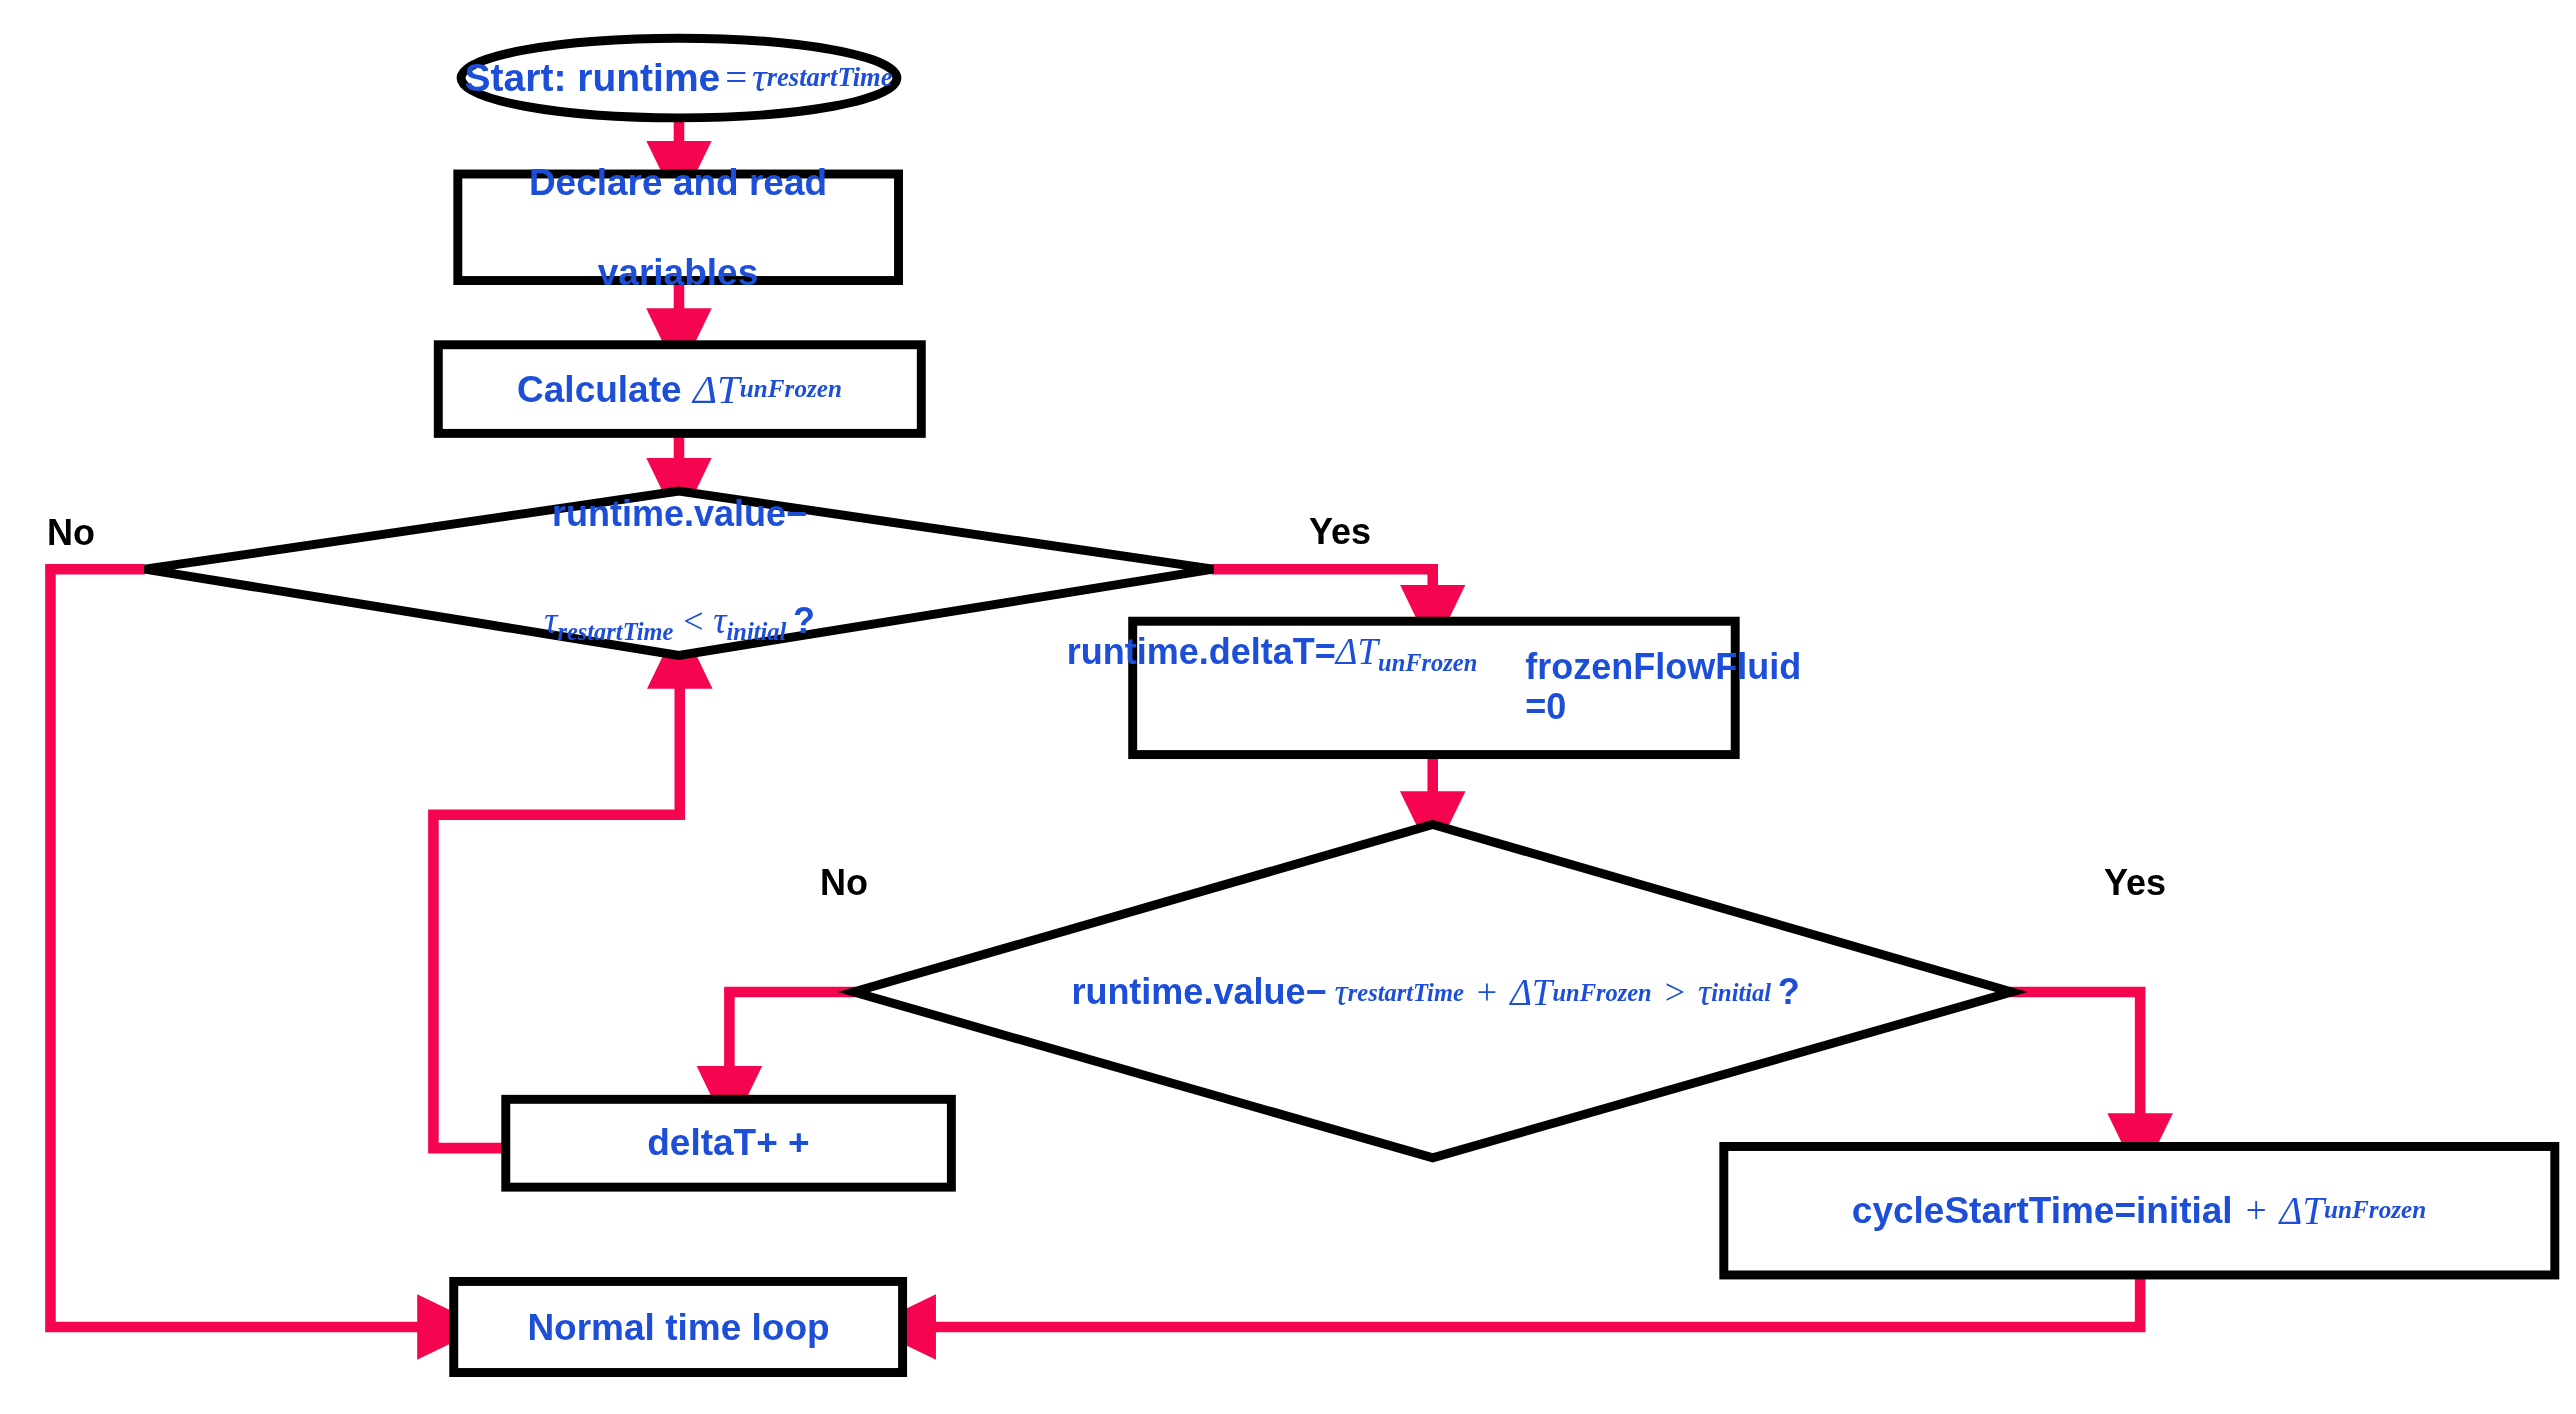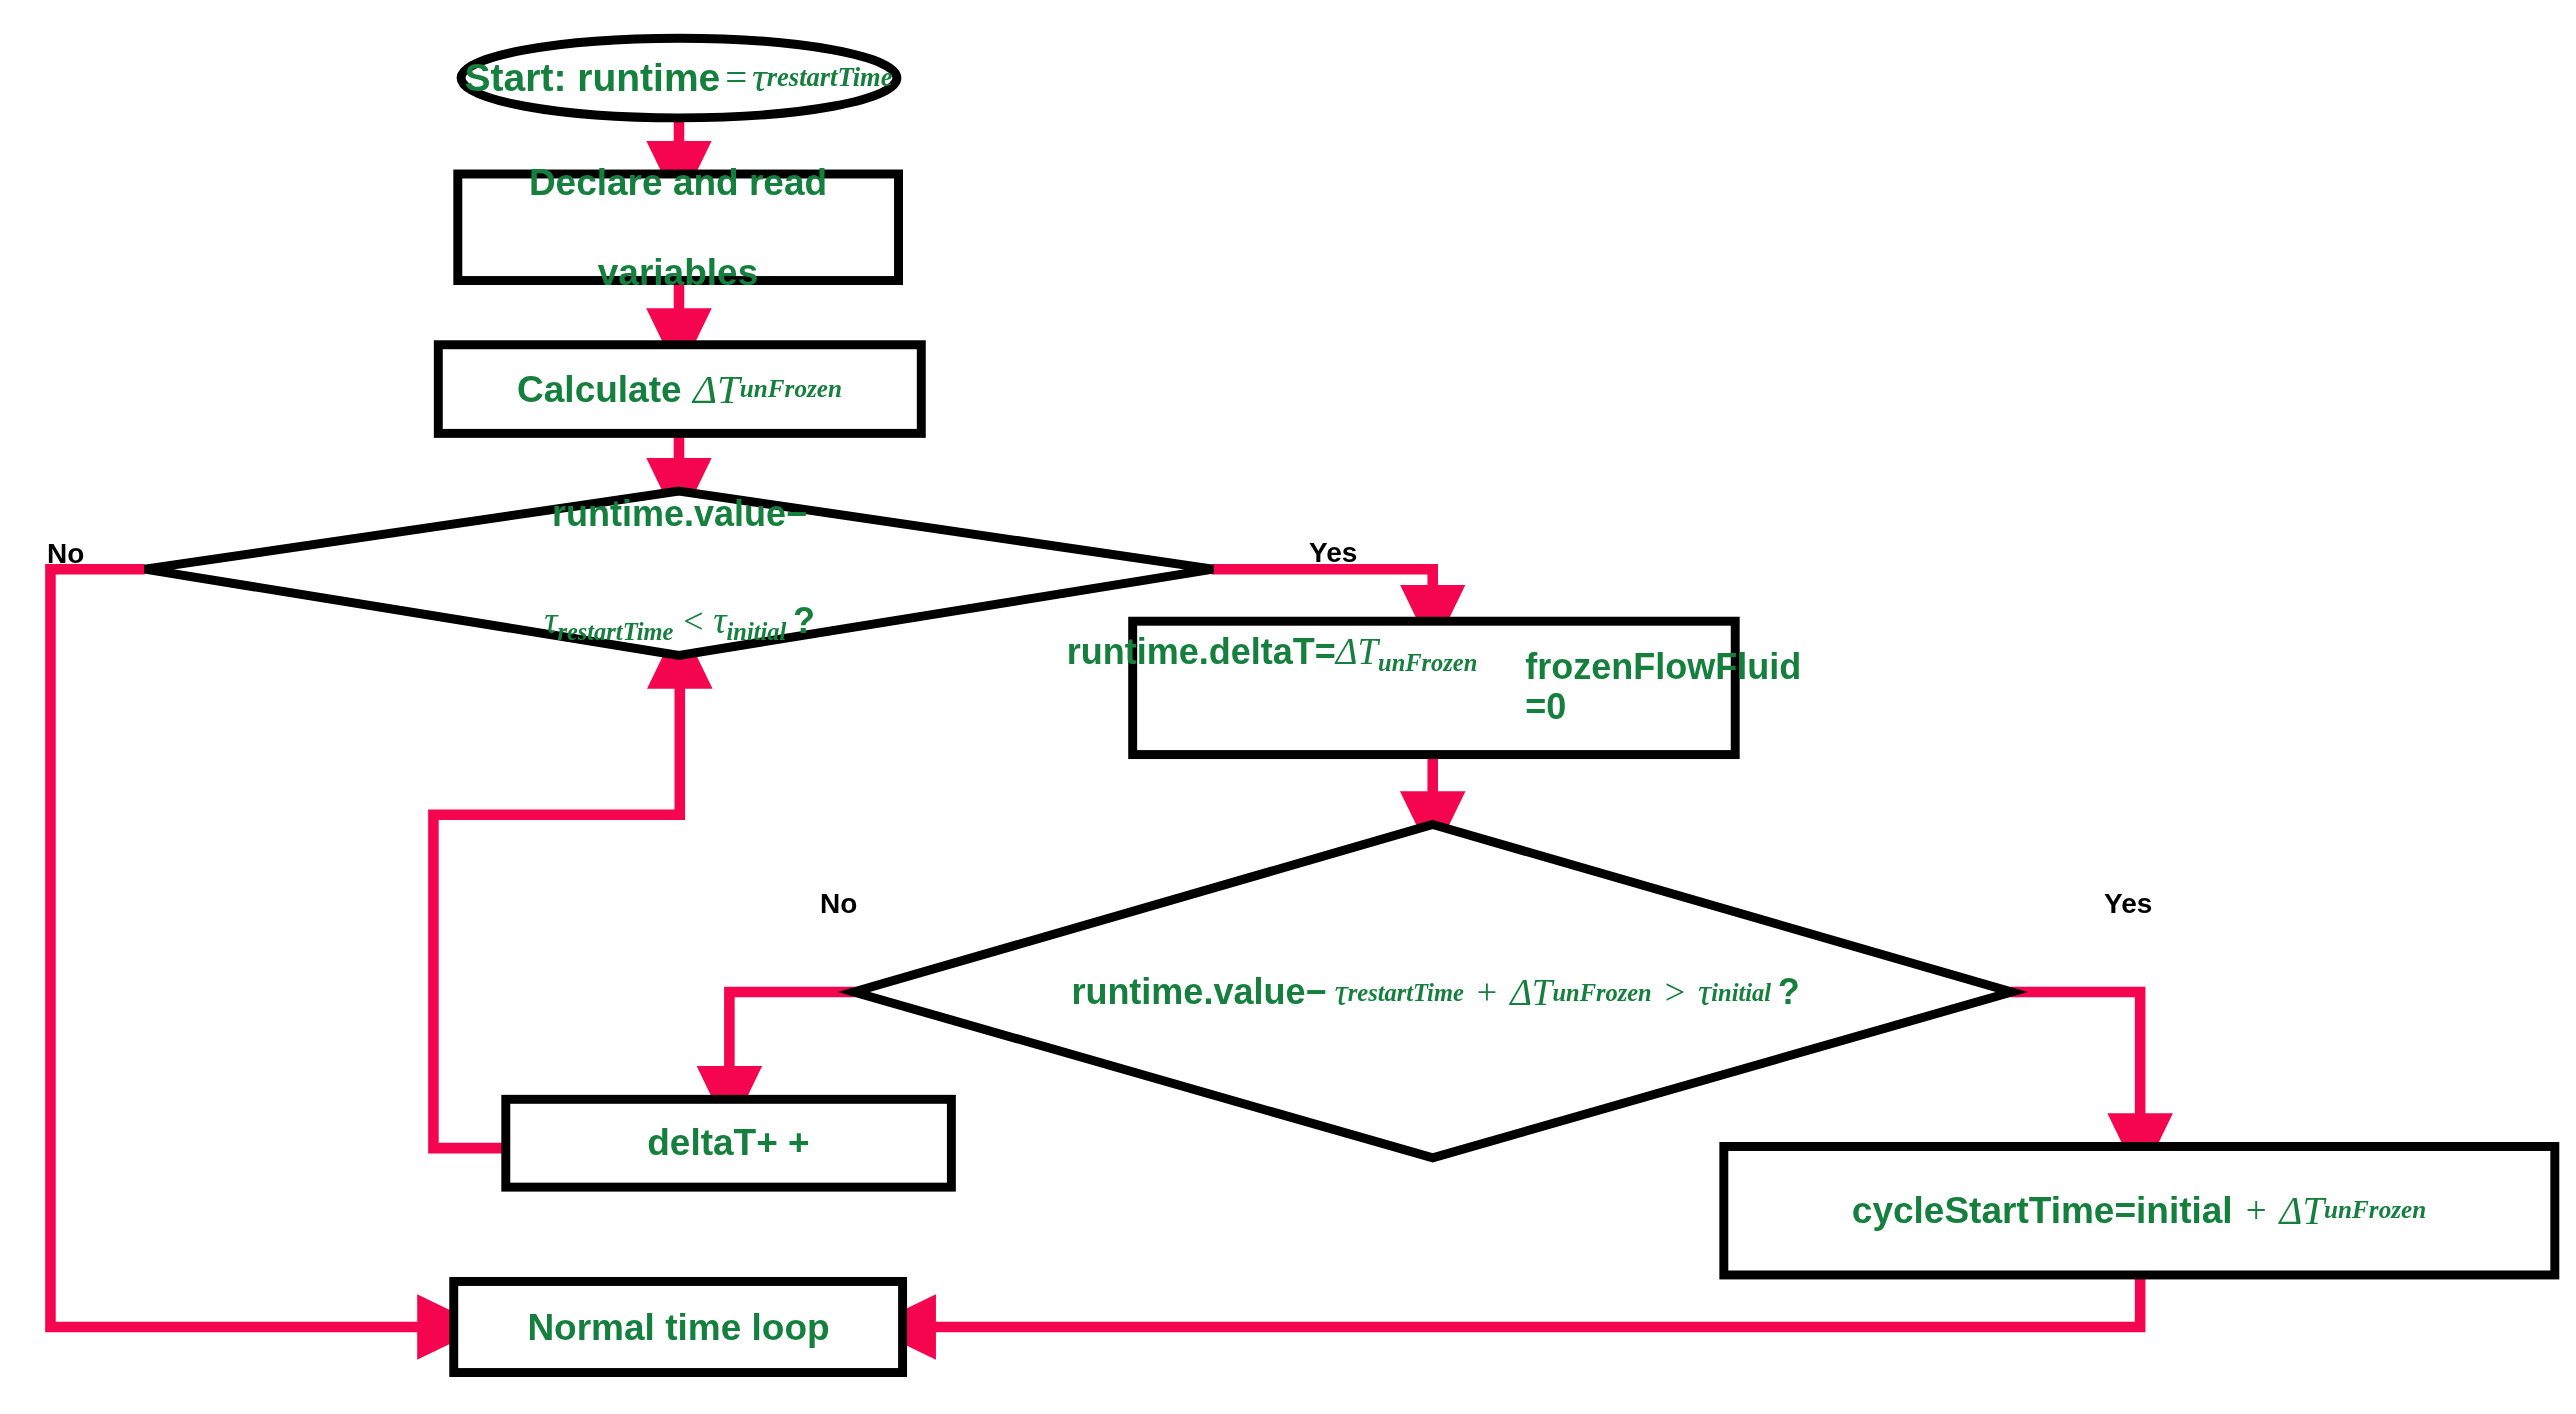--- a/index.html
+++ b/index.html
@@ -8,35 +8,34 @@
   #stage{position:relative;width:2576px;height:1414px;background:#fff;}
   svg.flow{position:absolute;left:0;top:0;width:2576px;height:1414px;}
 
   .node-shape{fill:#ffffff;stroke:#000000;stroke-width:11;}
   .edge{fill:none;stroke:#F5054F;stroke-width:13;stroke-linecap:butt;stroke-linejoin:miter;}
 
   .lbl{
     position:absolute;
     display:flex;align-items:center;justify-content:center;
     text-align:center;
-    color:#15803d;
+    color:#1d4ed8;
     font-weight:bold;
     line-height:1.12;
     white-space:nowrap;
     pointer-events:none;
   }
   .lbl.wrap{white-space:normal;gap:48px;}
   .var{font-family:"Liberation Serif",serif;font-style:italic;font-weight:normal;}
   .sub{font-size:0.68em;vertical-align:-0.28em;font-style:italic;
        font-family:"Liberation Serif",serif;text-align:center;}
   .op{font-family:"Liberation Serif",serif;font-weight:normal;font-style:normal;padding:0 4.9px;}
   .yn{
-    position:absolute;color:#000;font-weight:bold;font-size:28px;
+    position:absolute;color:#000;font-weight:bold;font-size:36px;
     font-family:"Liberation Sans",sans-serif;
-    margin-top:26px;
   }
 </style>
 </head>
 <body>
 
 <div id="stage">
 
   <svg class="flow" viewBox="0 0 3168 1739">
     <defs>
       <marker id="ah" markerWidth="7" markerHeight="7" refX="3.0" refY="3.5" orient="auto" markerUnits="strokeWidth">

